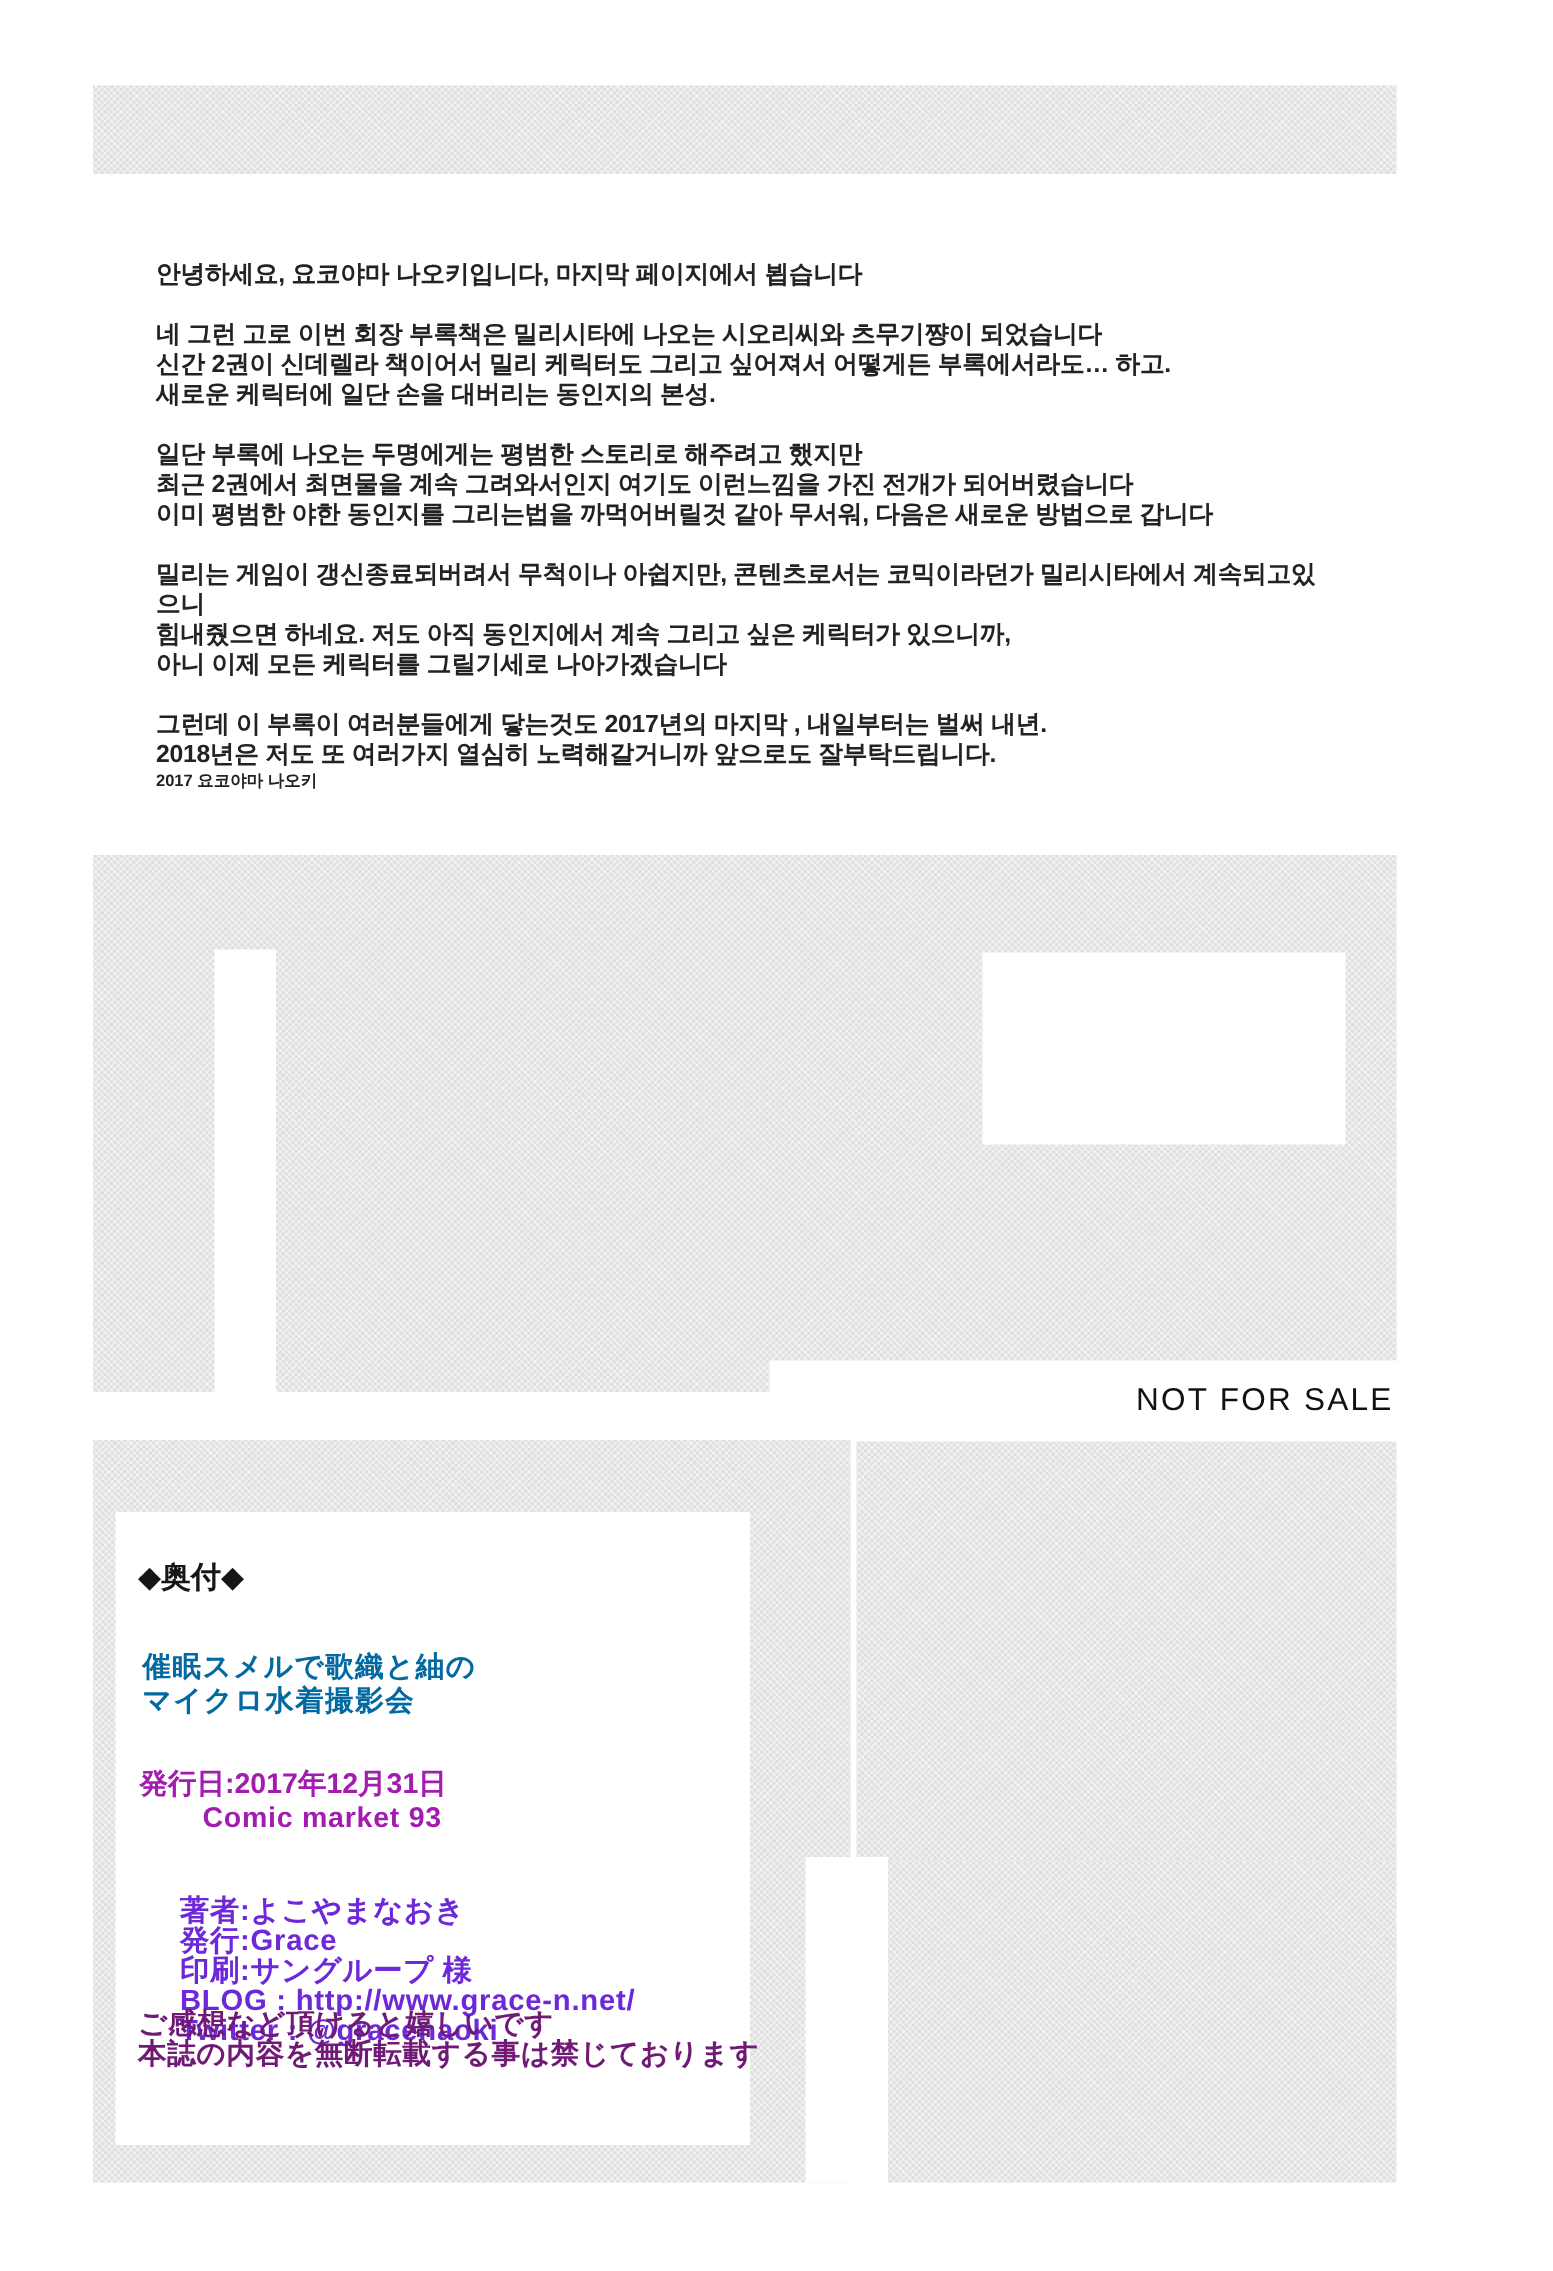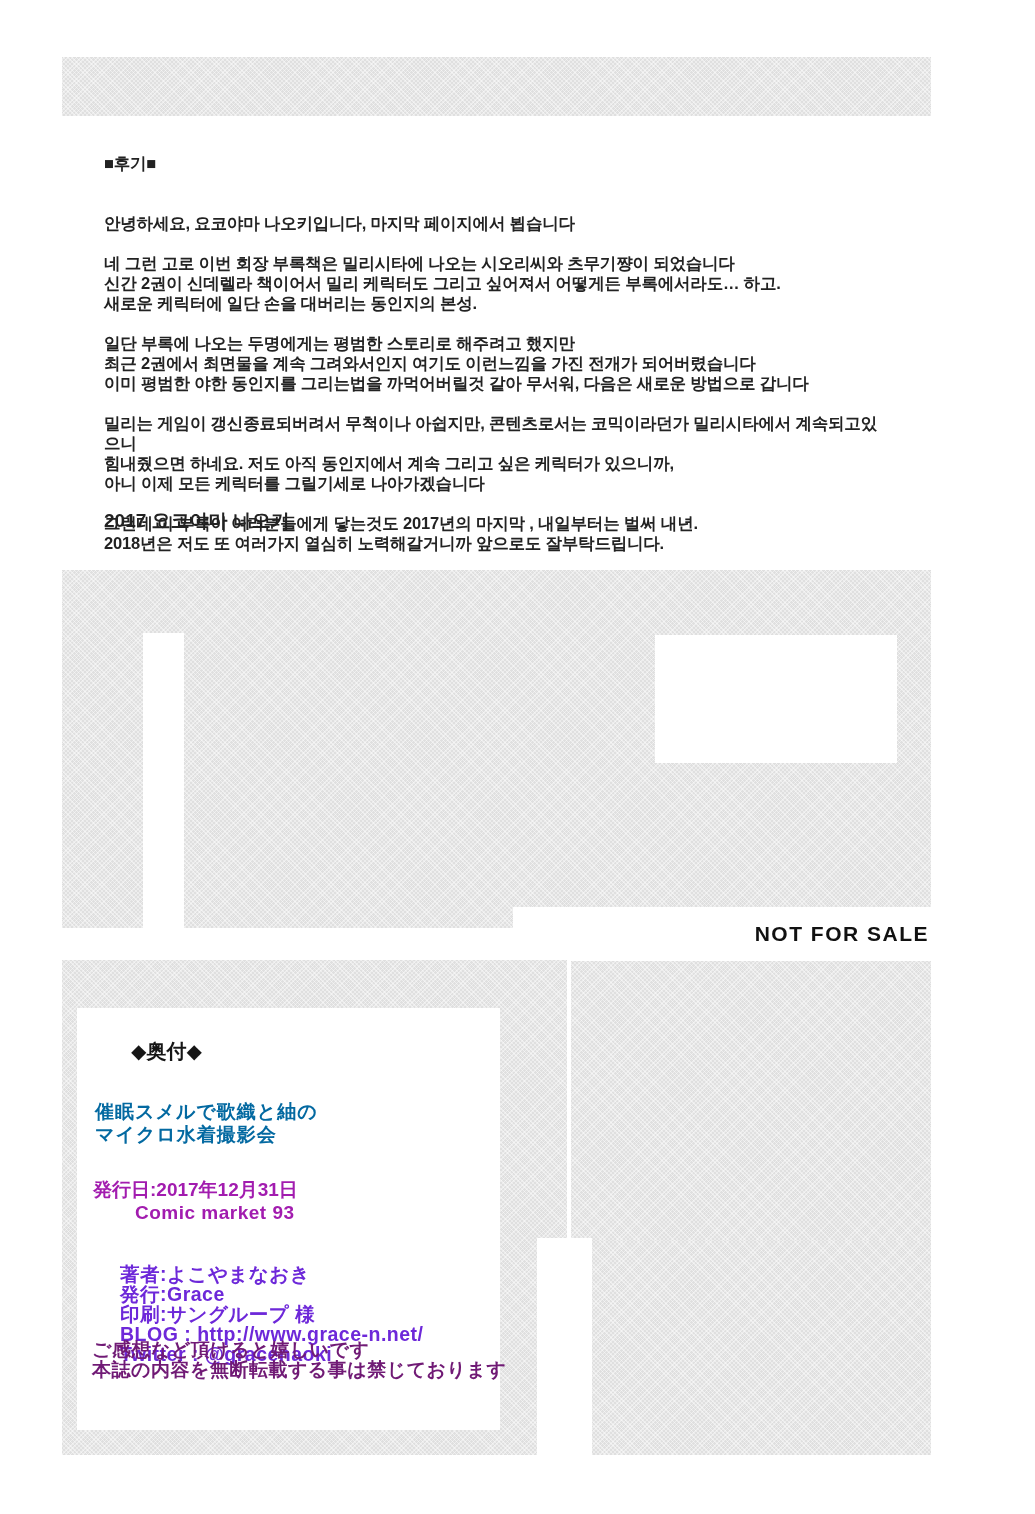--- a/index.html
+++ b/index.html
@@ -27,42 +27,42 @@
   .afterword {
     left: 104px; top: 133px; width: 780px;
     font-size: 16.5px; line-height: 20px;
     font-weight: 600; letter-spacing: -0.2px;
     color: #222;
     white-space: pre-line;
   }
   .afterword .body { white-space: pre-line; }
   .signature {
     left: 104px; top: 511px;
-    font-size: 19px; line-height: 20px; font-weight: 600; color: #222;
+    font-size: 11px; line-height: 20px; font-weight: 600; color: #222;
   }
 
   
   .nfs-band {
     left: 513px; top: 907px; width: 462px; height: 53px;
     background: #ffffff;
     display: flex; align-items: center; justify-content: flex-end;
     padding-right: 46px;
   }
   .nfs-text {
-    font-size: 21px; font-weight: bold; letter-spacing: 1.5px; color: #111;
+    font-size: 21px; font-weight: normal; letter-spacing: 1.5px; color: #111;
   }
 
   
   .colophon-panel {
     left: 77px; top: 1008px; width: 423px; height: 422px;
     background: #ffffff;
   }
   .colophon-heading {
     left: 92px; top: 1038px;
-    font-size: 20px; font-weight: bold; color: #161616; margin-left: 39px;
+    font-size: 20px; font-weight: bold; color: #161616;
   }
   .book-title {
     left: 95px; top: 1100px;
     font-size: 19px; line-height: 23px; font-weight: bold;
     letter-spacing: 1px; color: #0369a1;
     white-space: pre-line;
   }
   .pub-block {
     left: 93px; top: 1178px;
     font-size: 19px; line-height: 23px; font-weight: bold; color: #a21caf;
@@ -89,21 +89,20 @@
 <div class="abs gray" style="left:62px;  top:570px;  width:869px; height:358px;"></div>
 <div class="abs gray" style="left:62px;  top:960px;  width:505px; height:495px;"></div>
 <div class="abs gray" style="left:571px; top:961px;  width:360px; height:279px;"></div>
 <div class="abs gray" style="left:592px; top:1240px; width:339px; height:215px;"></div>
 
 <div class="abs white-cut" style="left:143px; top:633px;  width:41px;  height:295px;"></div>
 <div class="abs white-cut" style="left:655px; top:635px;  width:242px; height:128px;"></div>
 <div class="abs white-cut" style="left:537px; top:1238px; width:55px;  height:217px;"></div>
 
 <div class="abs afterword">
-  <div>■후기■</div>
   <div class="body">
 안녕하세요, 요코야마 나오키입니다, 마지막 페이지에서 뵙습니다
 
 네 그런 고로 이번 회장 부록책은 밀리시타에 나오는 시오리씨와 츠무기쨩이 되었습니다
 신간 2권이 신데렐라 책이어서 밀리 케릭터도 그리고 싶어져서 어떻게든 부록에서라도… 하고.
 새로운 케릭터에 일단 손을 대버리는 동인지의 본성.
 
 일단 부록에 나오는 두명에게는 평범한 스토리로 해주려고 했지만
 최근 2권에서 최면물을 계속 그려와서인지 여기도 이런느낌을 가진 전개가 되어버렸습니다
 이미 평범한 야한 동인지를 그리는법을 까먹어버릴것 같아 무서워, 다음은 새로운 방법으로 갑니다

